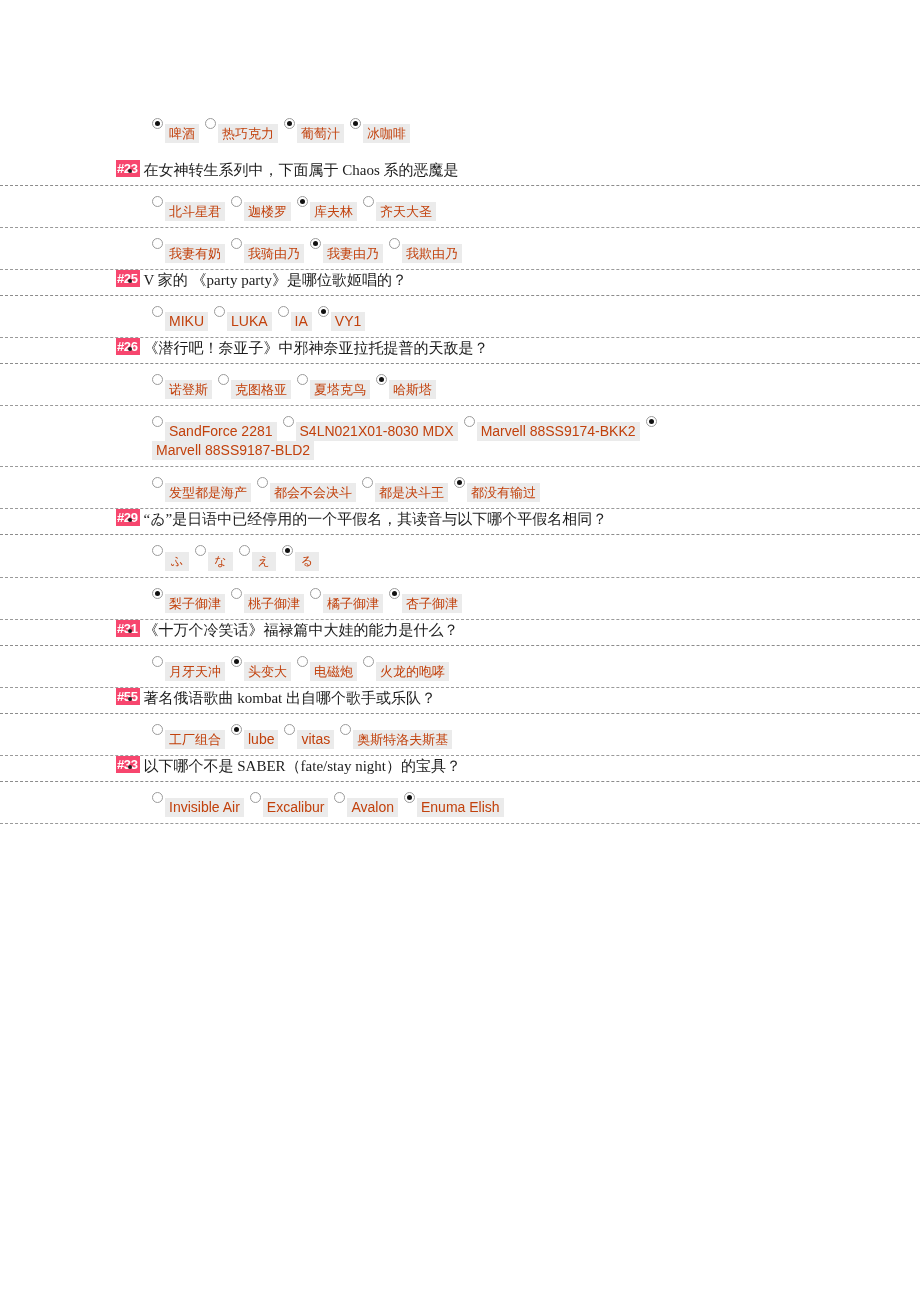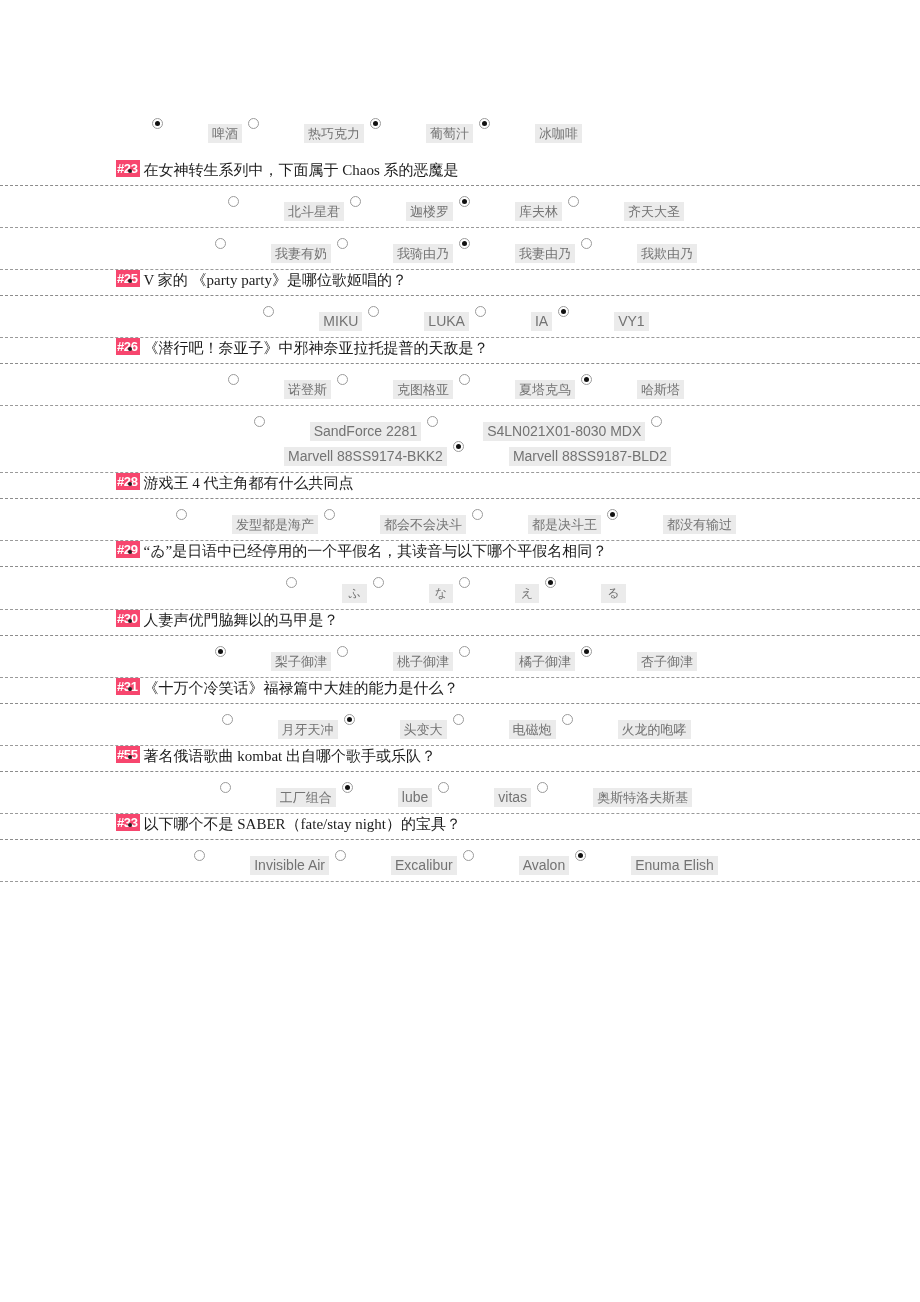--- a/index.html
+++ b/index.html
@@ -82,21 +82,20 @@
   
   .opt-row {
     position: relative;
     padding-left: 152px;
     padding-right: 154px;
     padding-top: 10px;
     padding-bottom: 6px;
     border-bottom: 1px dashed #9a9a9a;
     box-sizing: border-box;
     line-height: 0;
-    text-align: center;
   }
 
   .option {
     display: inline;
     white-space: normal;
   }
 
   .radio {
     display: inline-block;
     width: 11px;
@@ -117,28 +116,27 @@
     top: 2px;
     width: 5px;
     height: 5px;
     border-radius: 50%;
     background: #111111;
   }
 
   .opt-label {
     display: inline-block;
     background: #ebebeb;
-    color: #737373;
+    color: #c2410c;
     font-family: "Liberation Serif", "DejaVu Serif", serif;
     font-size: 13px;
     line-height: 17px;
     padding: 1px 4px 1px 4px;
     margin-right: 6px;
     vertical-align: 0px;
-    margin-left: 43px;
   }
 
   .opt-label.latin {
     font-family: "Liberation Sans", "DejaVu Sans", sans-serif;
     font-size: 14px;
   }
 
   .opt-label.jp {
     font-family: "DejaVu Sans", "Liberation Sans", sans-serif;
     font-size: 12px;
@@ -163,29 +161,27 @@
         <div class="opt-row"><span class="option"><span class="radio"></span><span class="opt-label latin">MIKU</span></span><span class="option"><span class="radio"></span><span class="opt-label latin">LUKA</span></span><span class="option"><span class="radio"></span><span class="opt-label latin">IA</span></span><span class="option"><span class="radio checked"></span><span class="opt-label latin">VY1</span></span></div>
       </div>
       <div class="q-block">
         <div class="q-line"><span class="q-bullet"></span><span class="q-badge">#26</span><span class="q-text">《潜行吧！奈亚子》中邪神奈亚拉托提普的天敌是？</span></div>
         <div class="opt-row"><span class="option"><span class="radio"></span><span class="opt-label">诺登斯</span></span><span class="option"><span class="radio"></span><span class="opt-label">克图格亚</span></span><span class="option"><span class="radio"></span><span class="opt-label">夏塔克鸟</span></span><span class="option"><span class="radio checked"></span><span class="opt-label">哈斯塔</span></span></div>
       </div>
       <div class="q-block">
         <div class="opt-row"><span class="option"><span class="radio"></span><span class="opt-label latin">SandForce 2281</span></span><span class="option"><span class="radio"></span><span class="opt-label latin">S4LN021X01-8030 MDX</span></span><span class="option"><span class="radio"></span><span class="opt-label latin">Marvell 88SS9174-BKK2</span></span><span class="option"><span class="radio checked"></span><span class="opt-label latin">Marvell 88SS9187-BLD2</span></span></div>
       </div>
       <div class="q-block">
-        <div class="q-line"><span class="q-bullet"></span><span class="q-badge">#28</span><span class="q-text">游戏王 4 代主角都有什么共同点</span></div>
         <div class="opt-row"><span class="option"><span class="radio"></span><span class="opt-label">发型都是海产</span></span><span class="option"><span class="radio"></span><span class="opt-label">都会不会决斗</span></span><span class="option"><span class="radio"></span><span class="opt-label">都是决斗王</span></span><span class="option"><span class="radio checked"></span><span class="opt-label">都没有输过</span></span></div>
       </div>
       <div class="q-block">
         <div class="q-line"><span class="q-bullet"></span><span class="q-badge">#29</span><span class="q-text">“ゐ”是日语中已经停用的一个平假名，其读音与以下哪个平假名相同？</span></div>
         <div class="opt-row"><span class="option"><span class="radio"></span><span class="opt-label jp">ふ</span></span><span class="option"><span class="radio"></span><span class="opt-label jp">な</span></span><span class="option"><span class="radio"></span><span class="opt-label jp">え</span></span><span class="option"><span class="radio checked"></span><span class="opt-label jp">る</span></span></div>
       </div>
       <div class="q-block">
-        <div class="q-line"><span class="q-bullet"></span><span class="q-badge">#30</span><span class="q-text">人妻声优門脇舞以的马甲是？</span></div>
         <div class="opt-row"><span class="option"><span class="radio checked"></span><span class="opt-label">梨子御津</span></span><span class="option"><span class="radio"></span><span class="opt-label">桃子御津</span></span><span class="option"><span class="radio"></span><span class="opt-label">橘子御津</span></span><span class="option"><span class="radio checked"></span><span class="opt-label">杏子御津</span></span></div>
       </div>
       <div class="q-block">
         <div class="q-line"><span class="q-bullet"></span><span class="q-badge">#31</span><span class="q-text">《十万个冷笑话》福禄篇中大娃的能力是什么？</span></div>
         <div class="opt-row"><span class="option"><span class="radio"></span><span class="opt-label">月牙天冲</span></span><span class="option"><span class="radio checked"></span><span class="opt-label">头变大</span></span><span class="option"><span class="radio"></span><span class="opt-label">电磁炮</span></span><span class="option"><span class="radio"></span><span class="opt-label">火龙的咆哮</span></span></div>
       </div>
       <div class="q-block">
         <div class="q-line"><span class="q-bullet"></span><span class="q-badge">#55</span><span class="q-text">著名俄语歌曲 kombat 出自哪个歌手或乐队？</span></div>
         <div class="opt-row"><span class="option"><span class="radio"></span><span class="opt-label">工厂组合</span></span><span class="option"><span class="radio checked"></span><span class="opt-label latin">lube</span></span><span class="option"><span class="radio"></span><span class="opt-label latin">vitas</span></span><span class="option"><span class="radio"></span><span class="opt-label">奥斯特洛夫斯基</span></span></div>
       </div>

